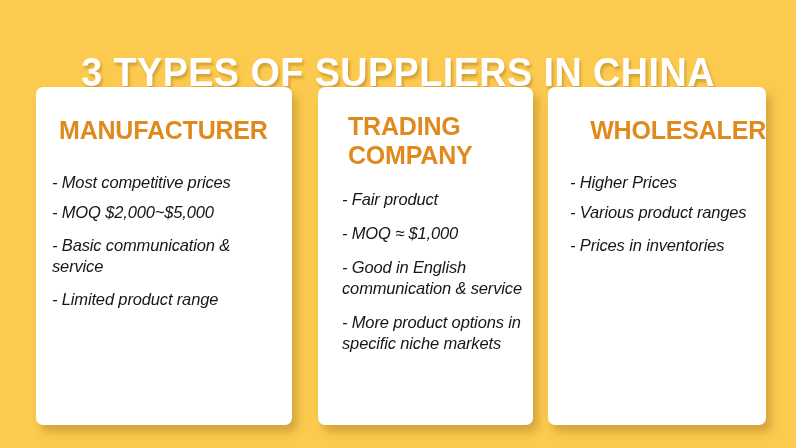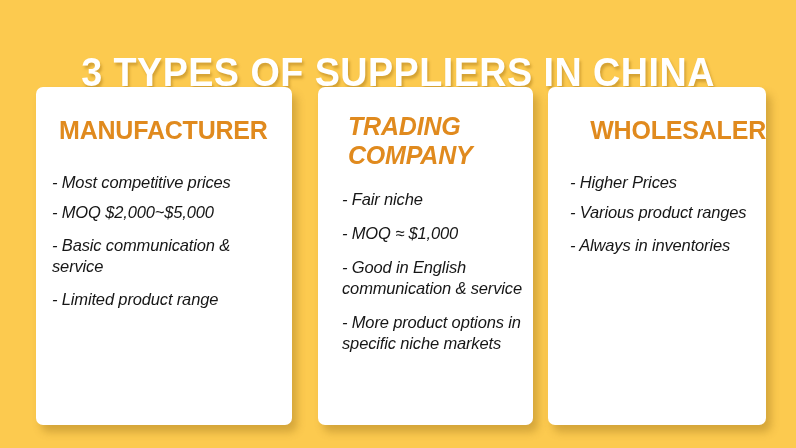--- a/index.html
+++ b/index.html
@@ -63,21 +63,21 @@
   .card-head {
     color: #e08a1e;
     font-family: "Liberation Sans", sans-serif;
     font-size: 25px;
     font-weight: bold;
     letter-spacing: -0.2px;
     line-height: 29px;
     margin: 0;
   }
   .card-1 .card-head { padding: 29px 0 0 23px; }
-  .card-2 .card-head { padding: 25px 0 0 30px; font-style: italic; }
+  .card-2 .card-head { padding: 25px 0 0 30px; }
   .card-3 .card-head { padding: 29px 0 0 22px; text-align: right; }
 
   .card-body {
     list-style: none;
     margin: 0;
     padding: 0;
     color: #161616;
     font-size: 16.5px;
     font-weight: 500;
     line-height: 21px;
@@ -111,30 +111,30 @@
         <li class="bullet tight">- Most competitive prices</li>
         <li class="bullet">- MOQ $2,000~$5,000</li>
         <li class="bullet">- Basic communication &amp; service</li>
         <li class="bullet">- Limited product range</li>
       </ul>
     </div>
 
     <div class="card card-2">
       <h2 class="card-head">TRADING COMPANY</h2>
       <ul class="card-body">
-        <li class="bullet">- Fair niche</li>
+        <li class="bullet">- Fair product</li>
         <li class="bullet">-  MOQ ≈ $1,000</li>
         <li class="bullet">- Good in English communication &amp; service</li>
         <li class="bullet">- More product options in specific niche markets</li>
       </ul>
     </div>
 
     <div class="card card-3">
       <h2 class="card-head">WHOLESALER</h2>
       <ul class="card-body">
         <li class="bullet tight">- Higher Prices</li>
         <li class="bullet">- Various product ranges</li>
-        <li class="bullet">- Always in inventories</li>
+        <li class="bullet">- Prices in inventories</li>
       </ul>
     </div>
 
   </div>
 </div>
 
 </body></html>

